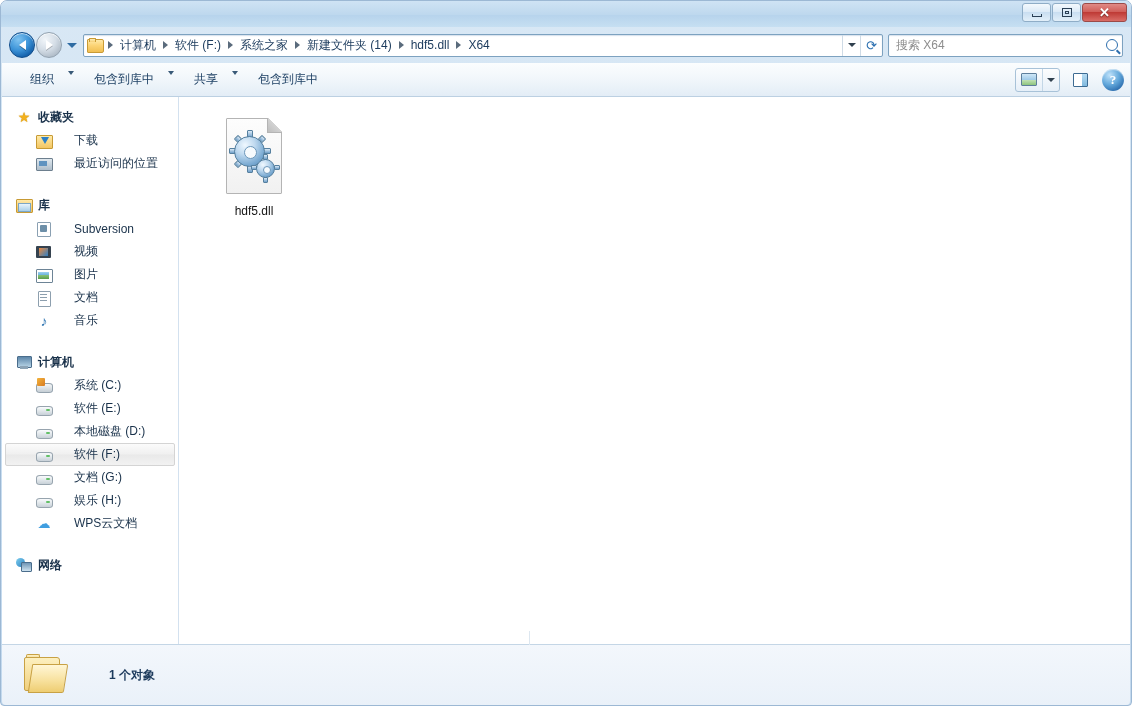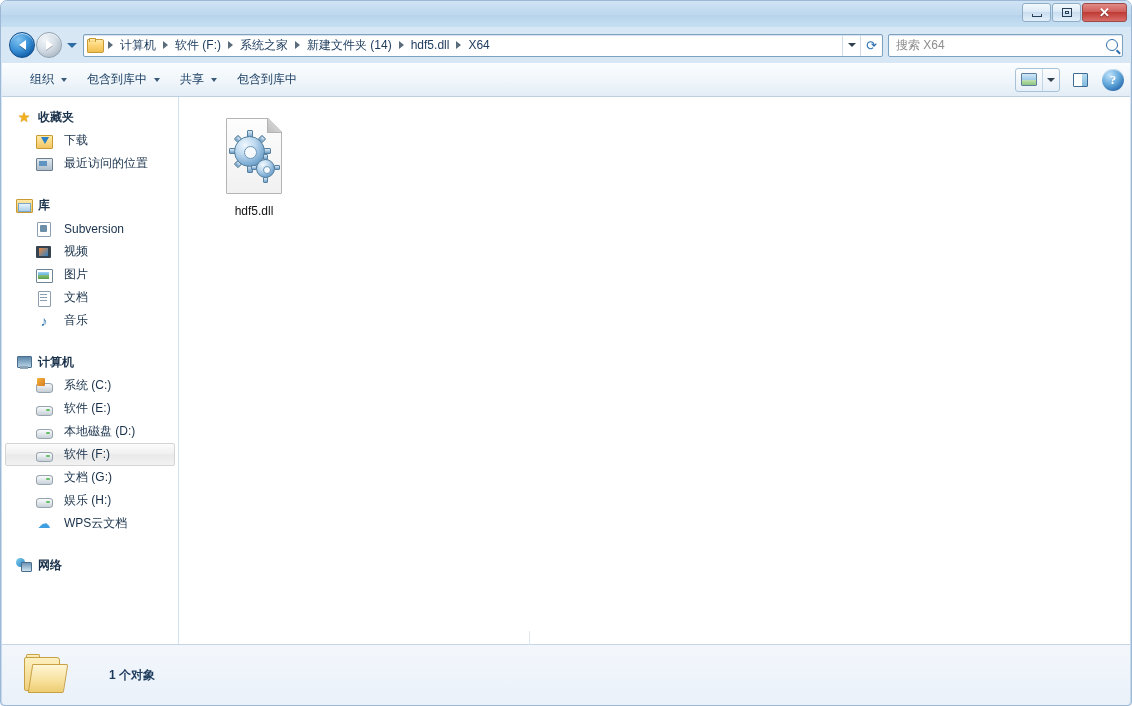--- a/index.html
+++ b/index.html
@@ -124,21 +124,21 @@
   .mag:after{content:"";position:absolute;right:-4px;bottom:-3px;width:5px;height:1.6px;background:#2e6fae;transform:rotate(45deg);}
 
   
   #cmdbar {
     position:absolute; left:1px; top:62px; width:1128px; height:34px;
     background:linear-gradient(180deg,#fbfdfe 0%,#f2f7fb 45%,#e3edf6 100%);
     border-bottom:1px solid #bcd0e2;
     display:flex; align-items:center; padding:0 6px 0 18px;
   }
   .cmd {
-    display:flex; align-items:center; gap:5px;
+    display:flex; gap:12px;
     padding:4px 9px; font-size:12px; color:#1c3f63; border-radius:3px; cursor:default;
     border:1px solid transparent;
   }
   .cmd .tri { width:0;height:0;border-left:3.5px solid transparent;border-right:3.5px solid transparent;border-top:4px solid #3a5a78; margin-left:2px;}
   .cmd-right { margin-left:auto; display:flex; align-items:center; gap:3px; }
   .viewbtn {
     height:24px; display:flex; align-items:center;
     border:1px solid #a8c2d8; border-radius:3px;
     background:linear-gradient(180deg,#fcfdfe,#e6eff8);
     cursor:default;
@@ -173,21 +173,21 @@
     border-right:1px solid #d3e1ef;
     overflow:hidden; padding-top:8px;
   }
   .nav-group { margin-bottom:2px; }
   .nav-head {
     display:flex; align-items:center; gap:6px;
     height:24px; padding-left:14px; font-size:12px; color:#19314a; font-weight:bold;
     cursor:default;
   }
   .nav-item {
-    display:flex; align-items:center; gap:12px;
+    display:flex; align-items:center; gap:22px;
     height:23px; padding-left:30px; font-size:12px; color:#19314a; cursor:default;
     border:1px solid transparent; margin:0 3px; border-radius:2px;
   }
   .nav-item.sel {
     background:linear-gradient(180deg,#fbfbfb 0%,#f0f0f0 48%,#e9e9e9 52%,#f2f2f2 100%);
     border:1px solid #d4d4d4;
   }
   .nav-spacer { height:16px; }
   .nicon { width:16px;height:16px;flex:0 0 auto;position:relative; }
 

